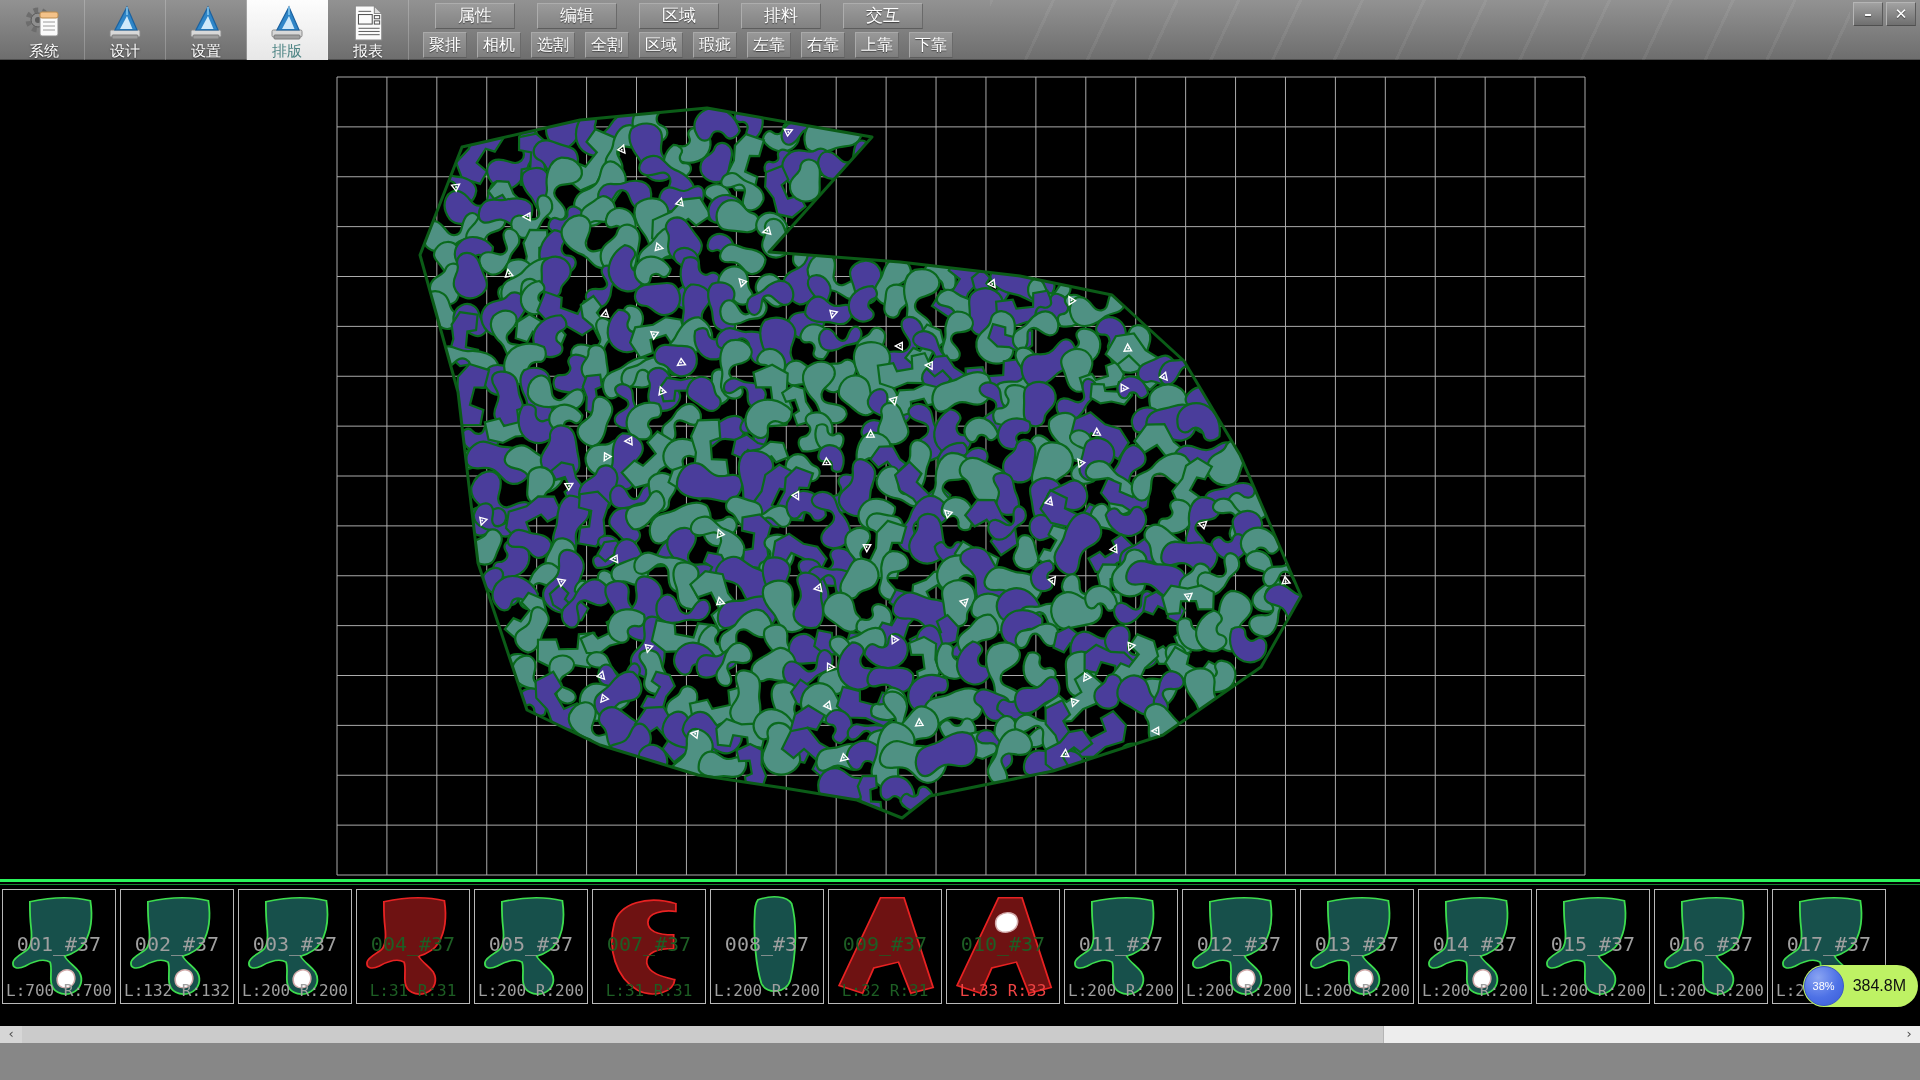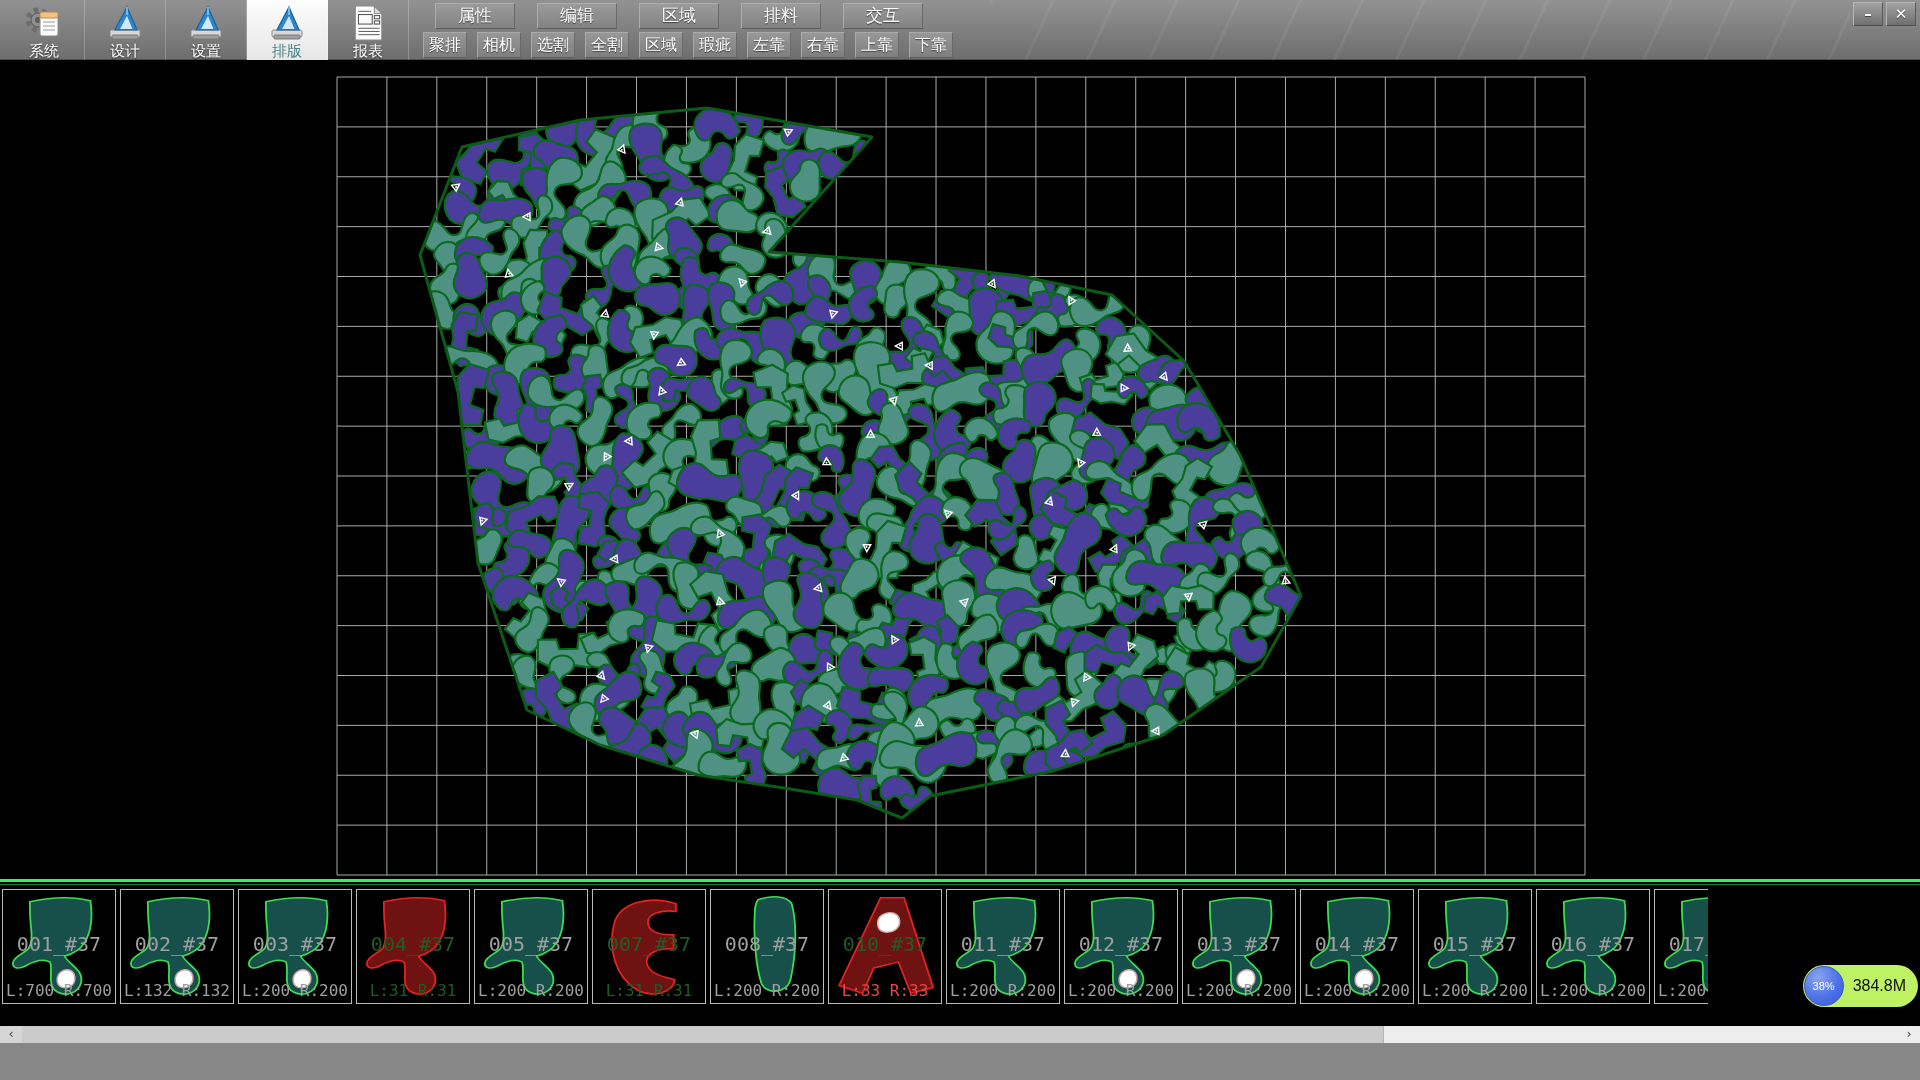--- a/index.html
+++ b/index.html
@@ -56,21 +56,21 @@
     color:#fff;font-size:15px;font-weight:bold;text-align:center;line-height:21px;
     text-shadow:0 1px 1px rgba(0,0,0,.5);padding:0;font-family:"DejaVu Sans",sans-serif;
   }
   
   .canvas{position:absolute;top:60px;left:0;width:1920px;height:819px;background:#000;}
   .canvas svg{position:absolute;top:0;left:0;}
   
   .strip{position:absolute;top:879px;left:0;width:1920px;height:131px;background:#000;}
   .strip-line1{position:absolute;top:0;left:0;width:100%;height:3px;}
   .strip-line2{position:absolute;top:5px;left:0;width:100%;height:1px;opacity:.55;}
-  .tiles{position:absolute;top:10px;left:2px;width:1706px;height:117px;display:flex;overflow:hidden;}
+  .tiles{position:absolute;top:10px;left:2px;width:1918px;height:117px;display:flex;overflow:hidden;}
   .tile{
     flex:0 0 114px;height:115px;margin-right:4px;position:relative;box-sizing:border-box;
     background:#000;border:1px solid #b9b9b9;cursor:pointer;
   }
   .tile svg{position:absolute;top:0;left:0;}
   .tile .tname{
     position:absolute;top:42px;left:0;width:100%;text-align:center;
     font-family:"DejaVu Sans Mono",monospace;font-size:20px;letter-spacing:0px;
   }
   .tile .tmeta{
@@ -899,20 +899,28 @@
         <svg width="112" height="113" viewBox="0 0 100 116" preserveAspectRatio="none">
       <path d="M42,10 C54,5 68,6 72,14 C77,34 76,66 71,92 C68,106 50,108 45,96 C40,78 38,48 39,26 C39,19 40,13 42,10 Z" fill="#17504b" stroke="#3ddd4e" stroke-width="1.6"></path>
 
     </svg>
     <div class="tname" style="color:#9f9f9f">008_#37</div>
     <div class="tmeta" style="color:#9f9f9f">L:200 R:200</div>
       </div>
       <div class="tile">
         <svg width="112" height="113" viewBox="0 0 100 116" preserveAspectRatio="none">
       <path d="M46,8 L67,8 L93,100 L73,106 L62,74 L40,80 L30,106 L9,98 Z" fill="#6e1212" stroke="#e82222" stroke-width="1.6"></path>
+
+    </svg>
+    <div class="tname" style="color:#1d5e24">009_#37</div>
+    <div class="tmeta" style="color:#1d5e24">L:32 R:31</div>
+      </div>
+      <div class="tile">
+        <svg width="112" height="113" viewBox="0 0 100 116" preserveAspectRatio="none">
+      <path d="M46,8 L67,8 L93,100 L73,106 L62,74 L40,80 L30,106 L9,98 Z" fill="#6e1212" stroke="#e82222" stroke-width="1.6"></path>
       <path d="M47,26 C53,21 62,23 63,31 C64,39 57,45 49,43 C42,41 42,30 47,26 Z" fill="#ffffff" stroke="#d2aaaa" stroke-width="1.4"></path>
     </svg>
     <div class="tname" style="color:#1d5e24">010_#37</div>
     <div class="tmeta" style="color:#ef4444">L:33 R:33</div>
       </div>
       <div class="tile">
         <svg width="112" height="113" viewBox="0 0 100 116" preserveAspectRatio="none">
       <path d="M24,12 C44,7 64,7 78,11 C80,26 79,42 73,54 C68,63 61,66 55,68 C58,74 64,78 68,84 C72,92 70,102 61,106 C52,109 44,104 43,95 C42,88 44,80 42,74 C36,70 28,73 20,78 C13,82 8,80 9,74 C10,69 16,66 21,62 C26,58 26,48 25,38 C24,29 24,20 24,12 Z" fill="#17504b" stroke="#3ddd4e" stroke-width="1.6"></path>
 
     </svg>

